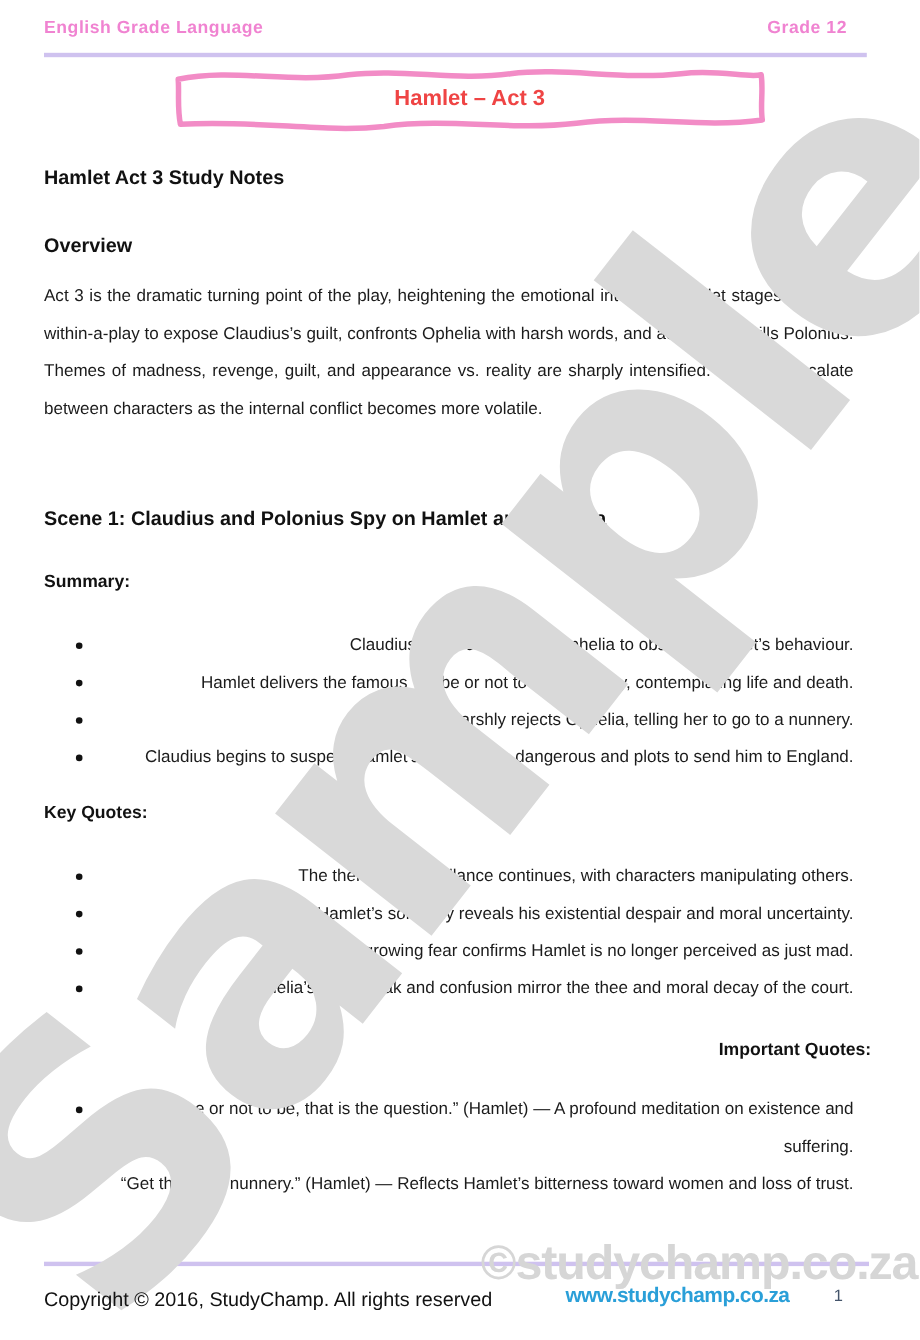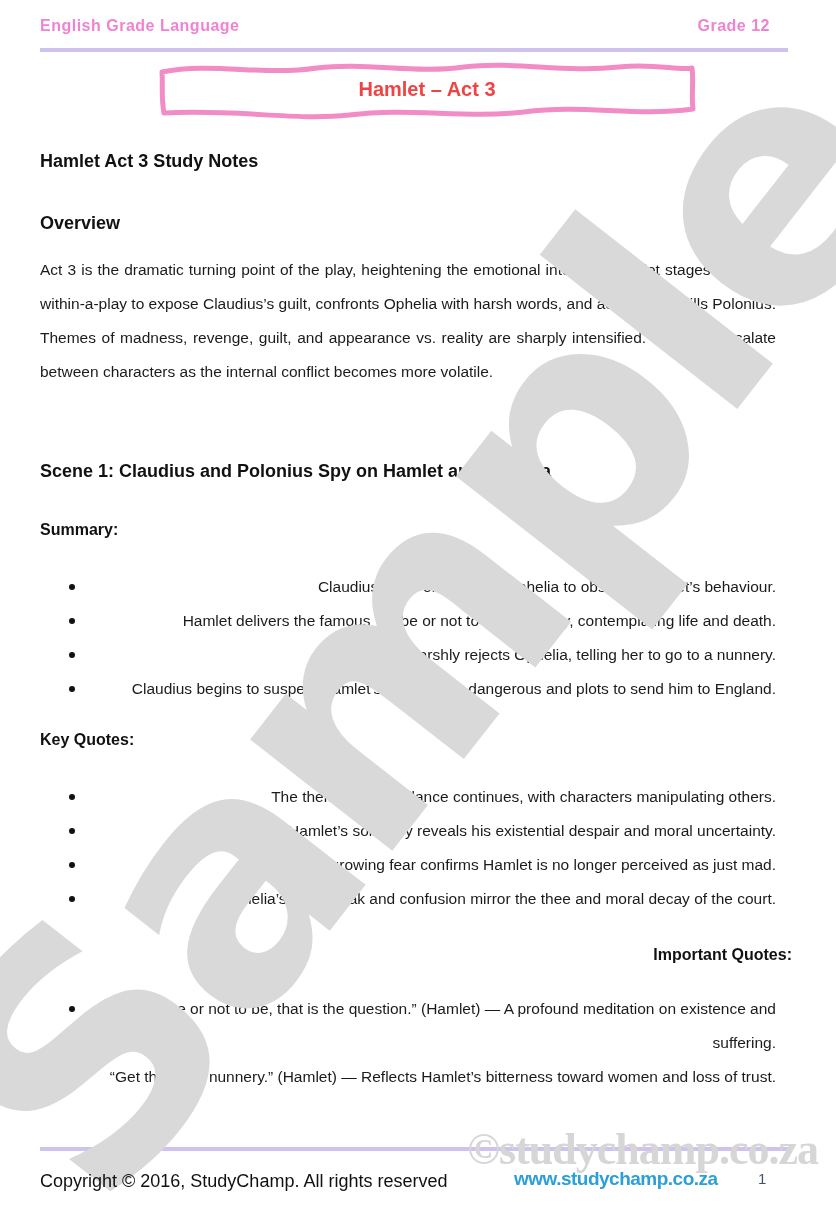--- a/index.html
+++ b/index.html
@@ -30,24 +30,24 @@
   }
   
   .wm-sample {
     position:absolute; left:420px; top:630px; z-index:5;
     transform:translate(-50%,-50%) rotate(-52deg);
     font-size:330px; font-weight:bold; color:#d9d9d9;
     white-space:nowrap; letter-spacing:-10px; pointer-events:none;
     font-family:"DejaVu Sans", sans-serif;
   }
   .wm-footer {
-    position:absolute; right:18px; top:1124px; z-index:4;
+    position:absolute; right:2px; top:1124px; z-index:4;
     font-size:44px; font-weight:bold; color:#d6d6d6; letter-spacing:-1px;
     white-space:nowrap; pointer-events:none;
-    font-family:Liberation Serif, serif;
+    font-family:Liberation Sans, sans-serif;
   }
   
   .ftr-line { position:absolute; left:40px; top:1147px; width:750px; height:4px; background:#cfc2ef; z-index:1; }
   .ftr-copy { position:absolute; left:40px; top:1171px; font-size:18px; color:#111; z-index:10; }
   .ftr-url  { position:absolute; left:514px; top:1168px; font-size:19px; font-weight:bold; color:#2a9fd8; z-index:10; text-decoration:none; letter-spacing:-0.5px; }
   .ftr-page { position:absolute; left:758px; top:1170px; font-size:15px; color:#44546a; z-index:10; }
 </style>
 </head>
 <body>
 

